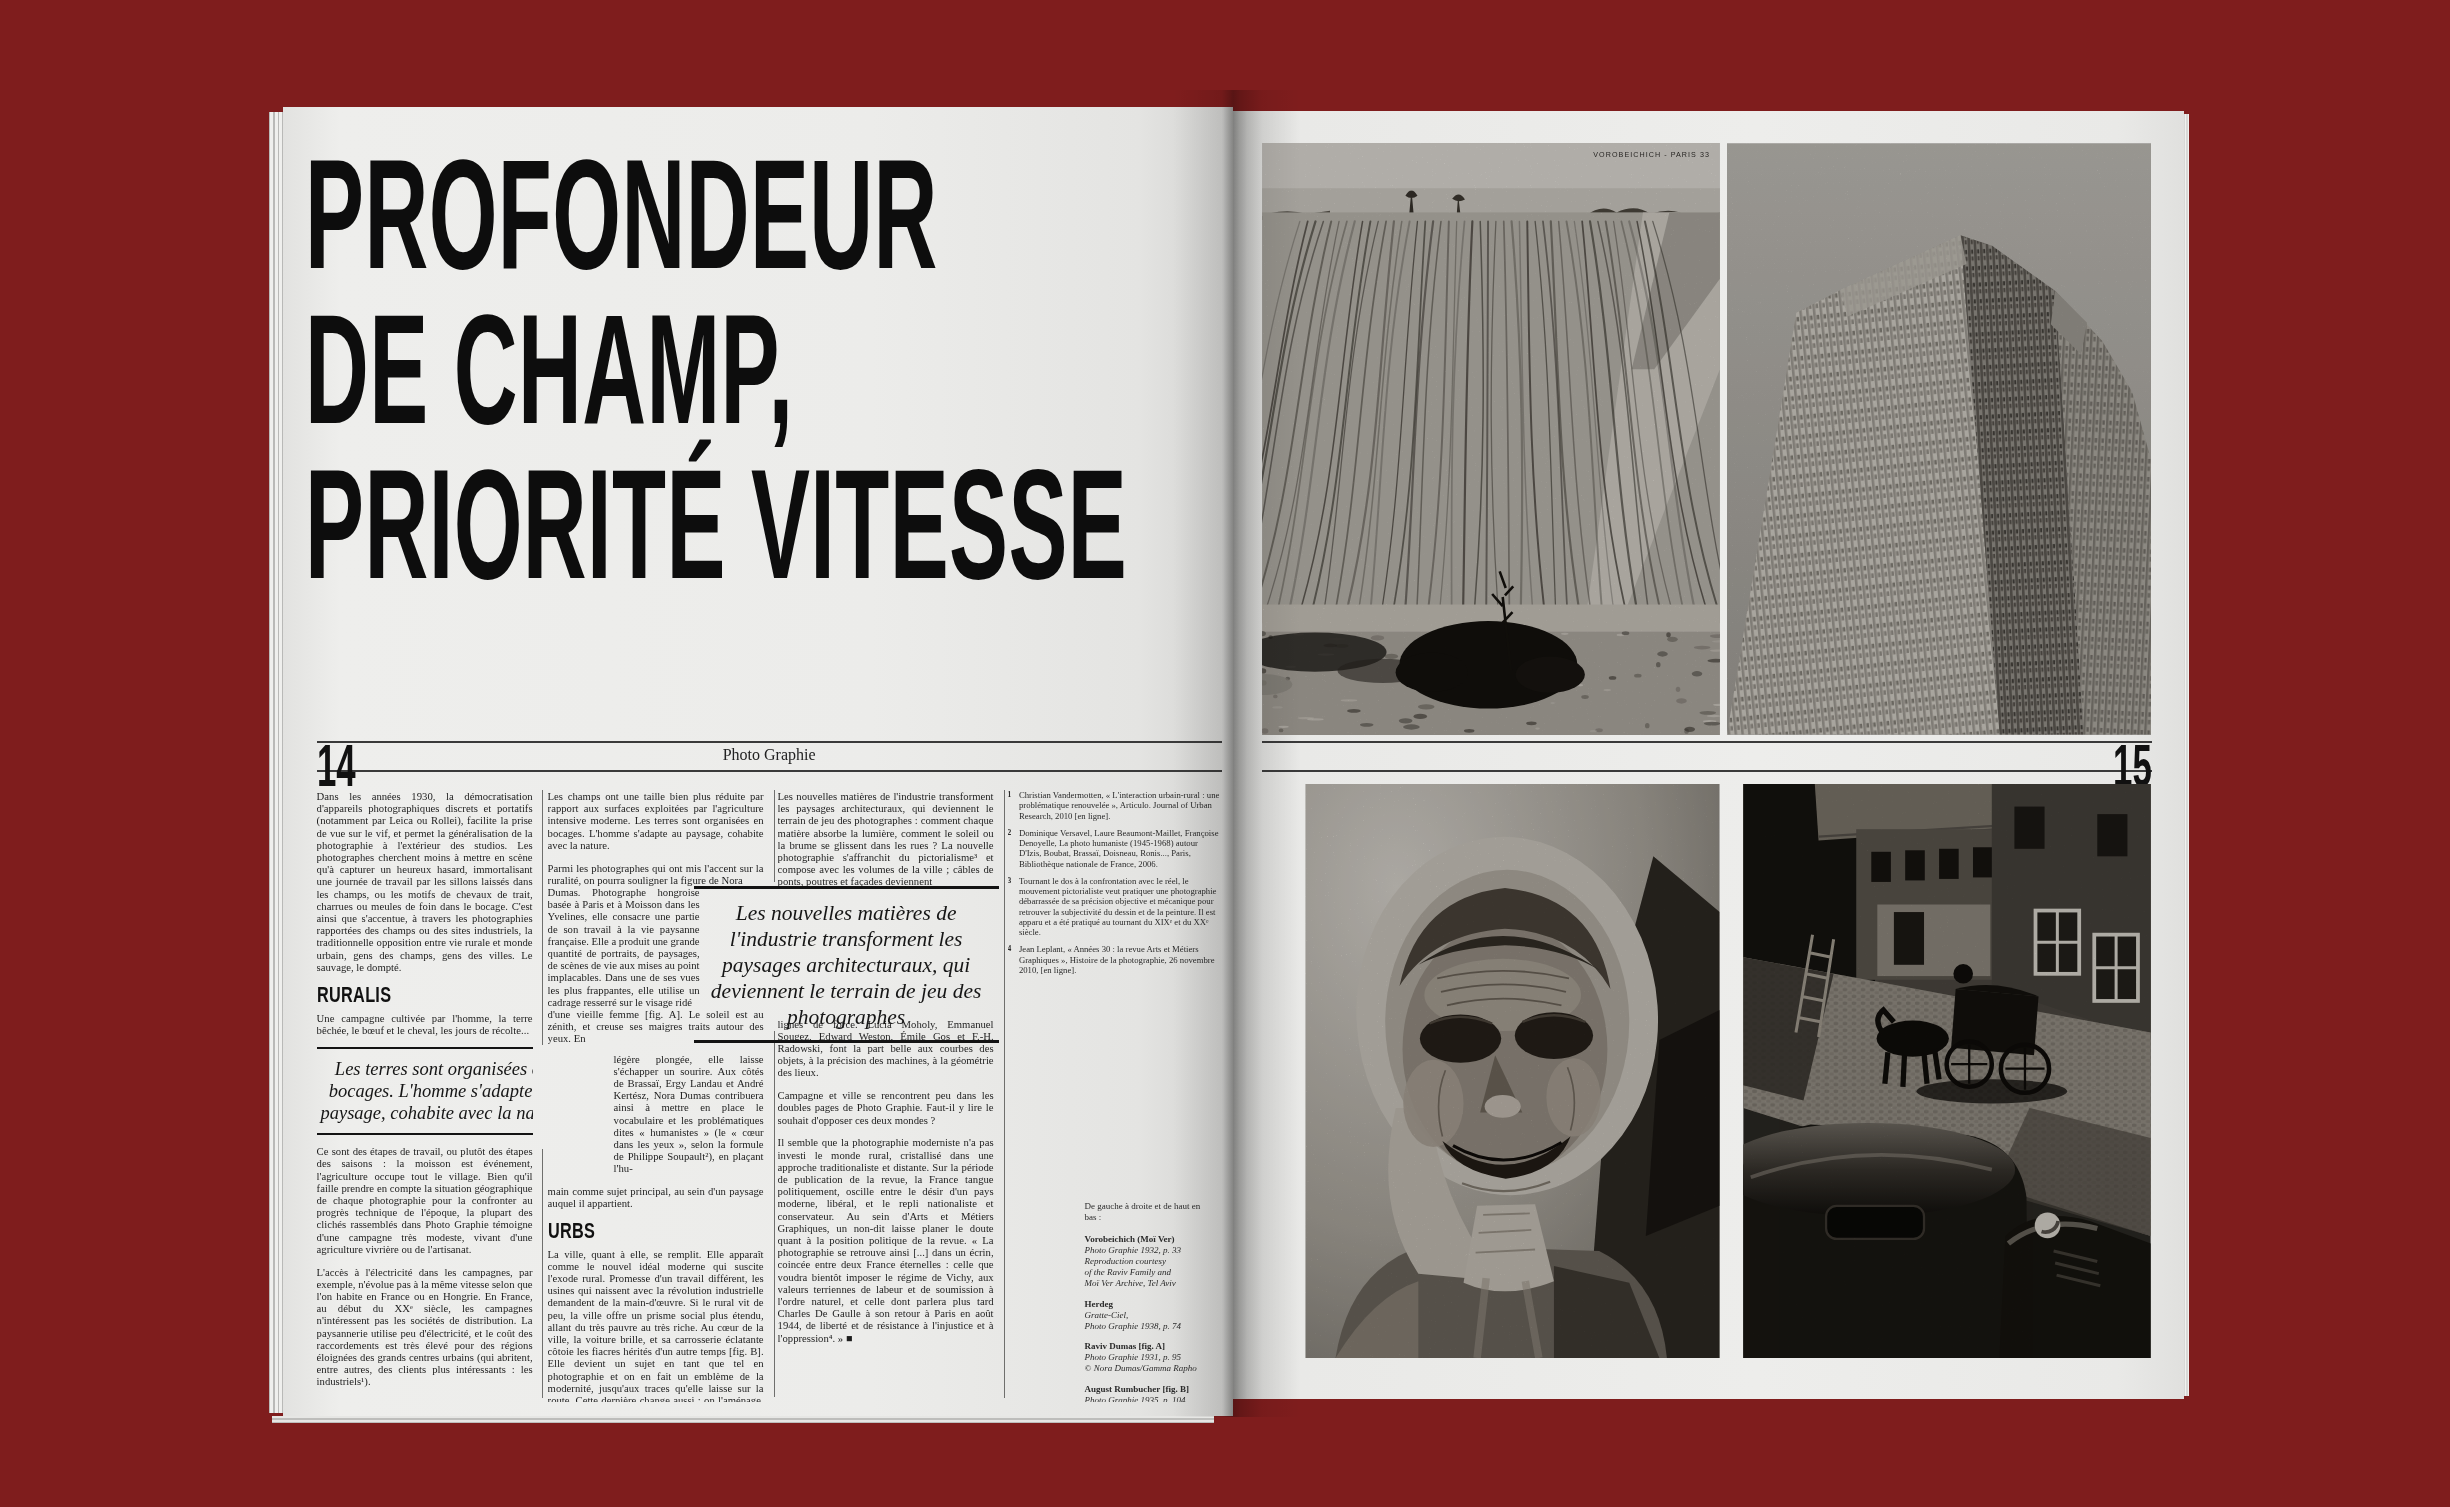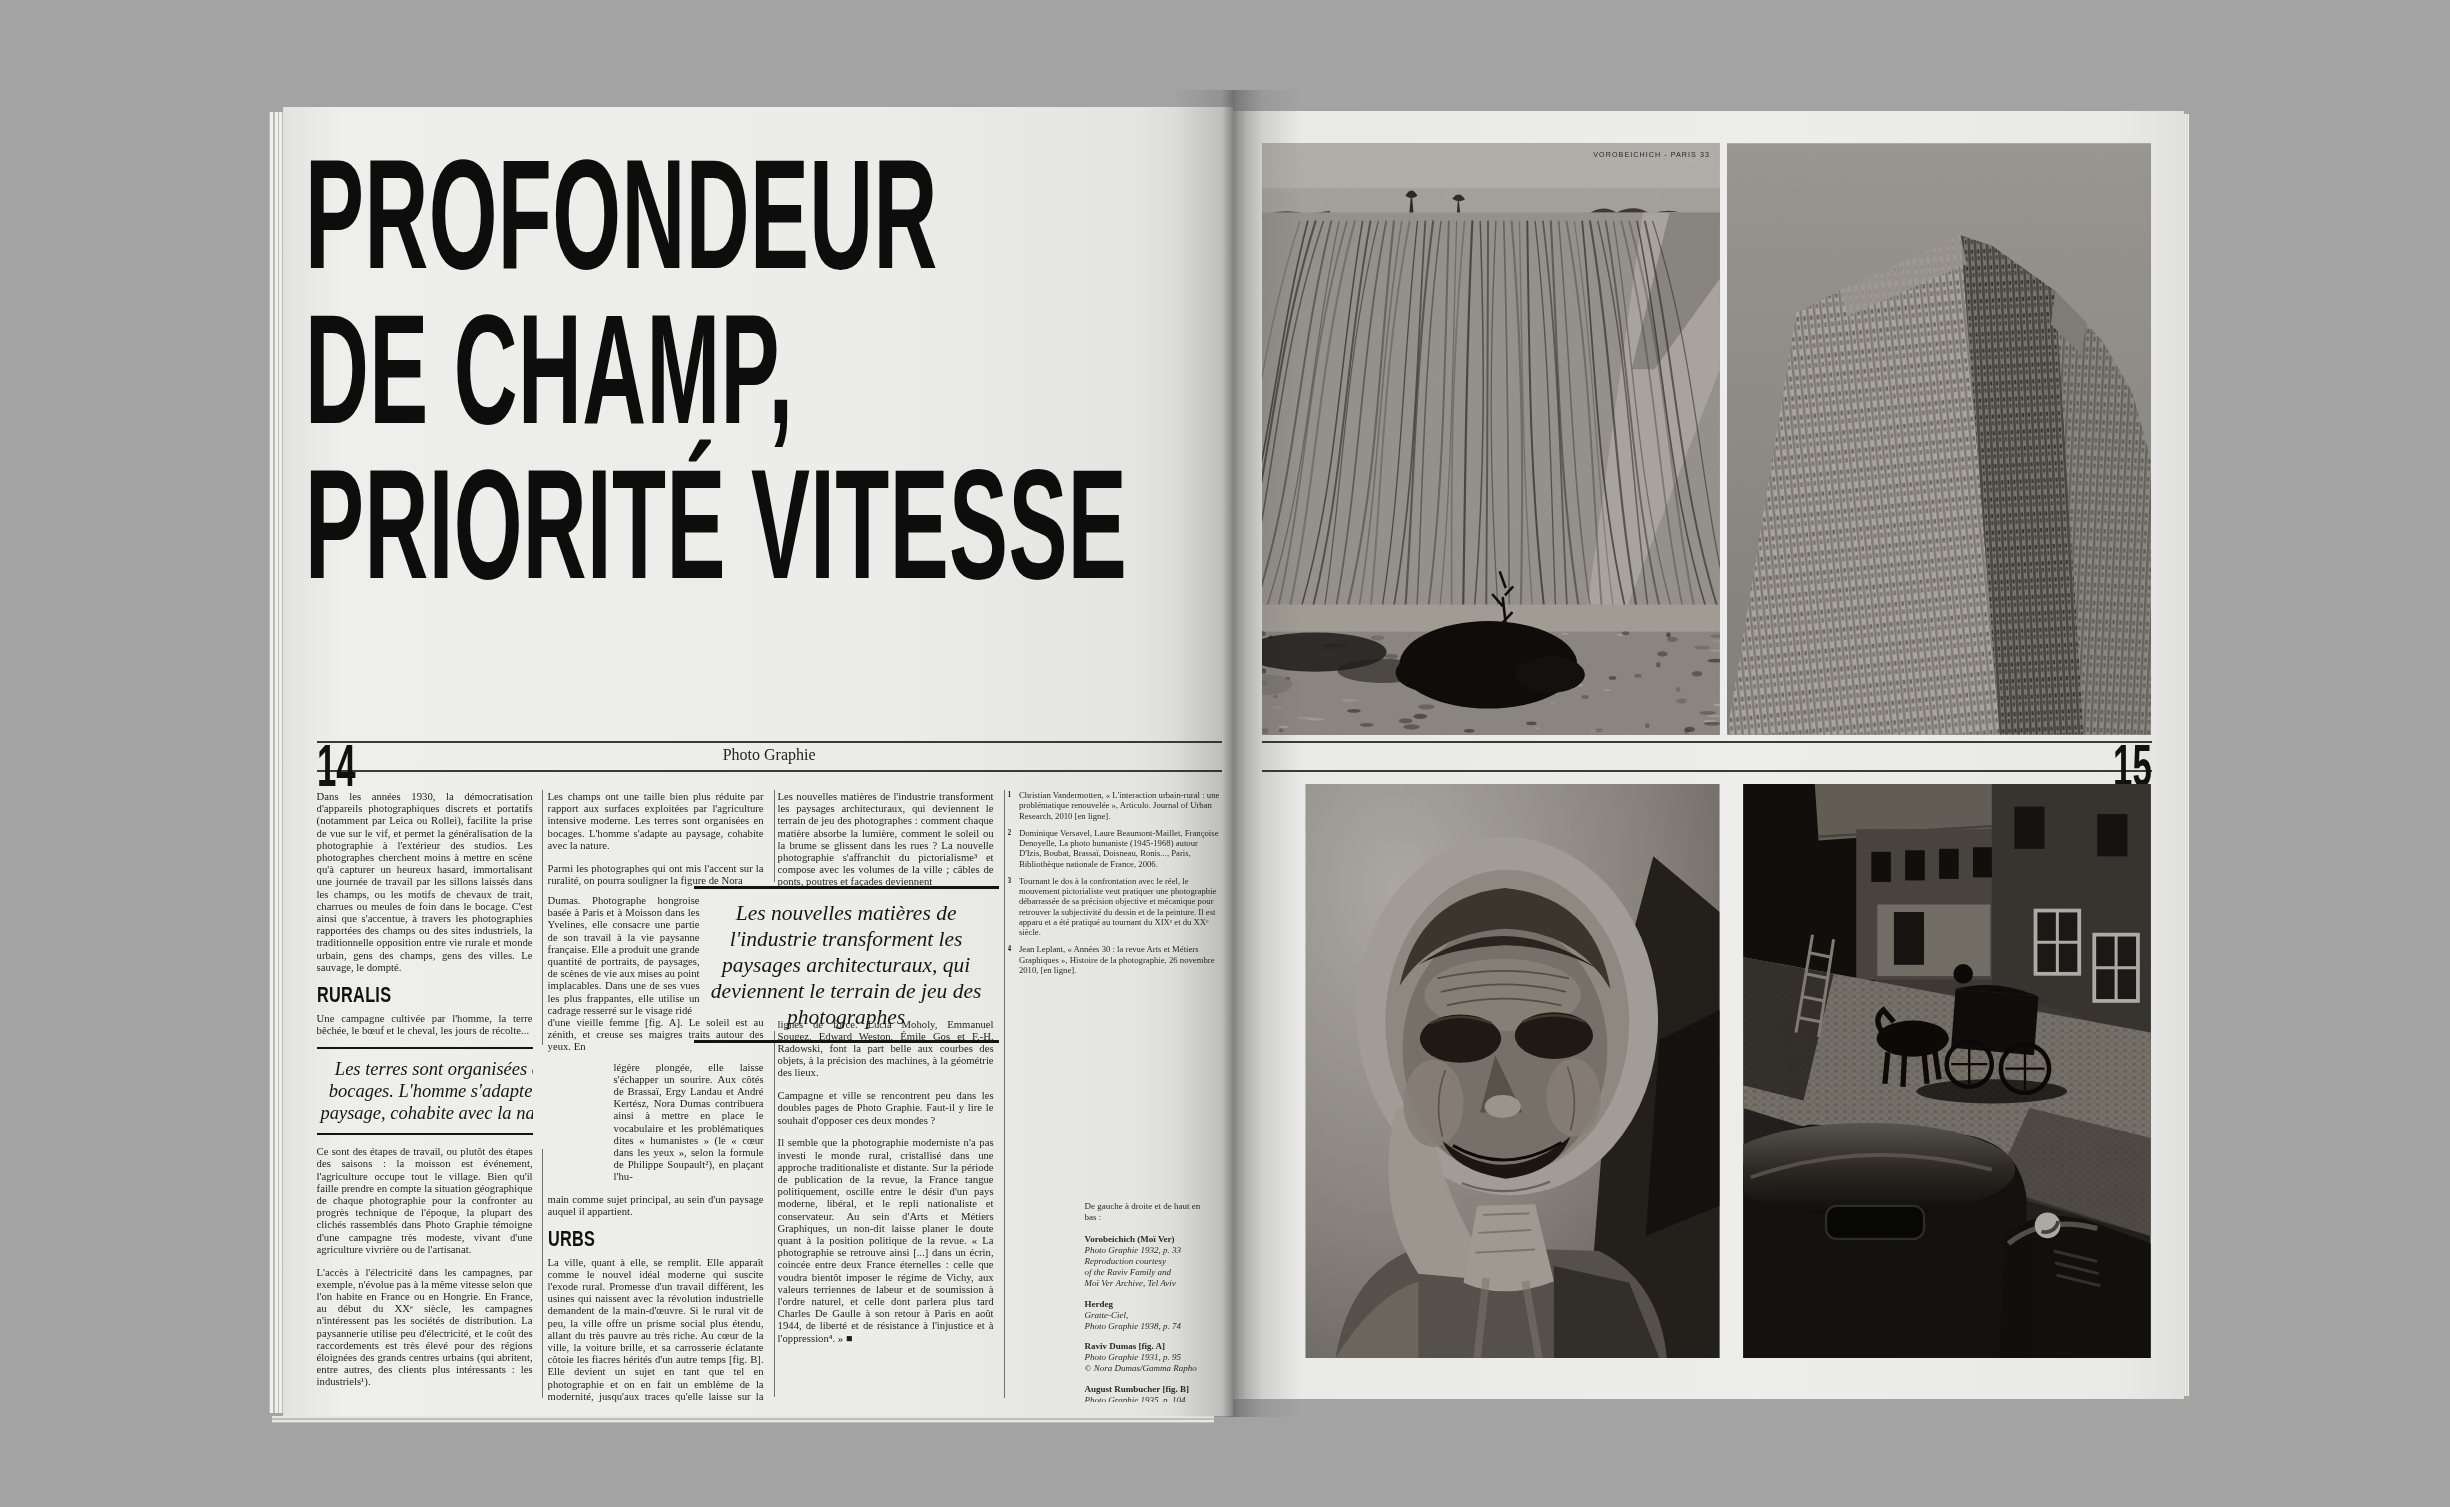--- a/index.html
+++ b/index.html
@@ -1,16 +1,16 @@
 <!DOCTYPE html>
 <html style="font-size:12px"><head>
 <meta charset="utf-8">
 <style>
   html,body{margin:0;padding:0;background:#000;}
-  #canvas{position:relative;width:2450px;height:1508px;background:#a3a3a3;overflow:hidden;
+  #canvas{position:relative;width:2450px;height:1508px;background:#7f1d1d;overflow:hidden;
           font-family:"Liberation Serif",serif;}
   
   .page{position:absolute;}
   .page-left{left:269px;top:107px;width:963px;height:1309px;}
   .page-right{left:1233px;top:111px;width:951px;height:1288px;}
   .edge-stack{position:absolute;background:repeating-linear-gradient(90deg,#b9b9b7 0 1.5px,#efefed 1.5px 4.5px);}
   .stack-l{left:0;top:4.5px;width:13.6px;height:1301px;}
   .stack-r{right:-4.5px;top:3px;width:6px;height:1282px;background:repeating-linear-gradient(90deg,#d8d8d6 0 1.5px,#f1f1ef 1.5px 3px);}
   .stack-b{left:3px;bottom:-6.8px;width:942px;height:6.8px;background:repeating-linear-gradient(180deg,#e6e6e4 0 2.3px,#bdbdbb 2.3px 3.8px);}
   .paper{position:absolute;top:0;height:100%;}
@@ -107,21 +107,21 @@
         <p>Dans les années 1930, la démocratisation d'appareils photographiques discrets et portatifs (notamment par Leica ou Rollei), facilite la prise de vue sur le vif, et permet la généralisation de la photographie à l'extérieur des studios. Les photographes cherchent moins à mettre en scène qu'à capturer un heureux hasard, immortalisant une journée de travail par les sillons laissés dans les champs, ou les motifs de chevaux de trait, charrues ou meules de foin dans le bocage. C'est ainsi que s'accentue, à travers les photographies rapportées des champs ou des sites industriels, la traditionnelle opposition entre vie rurale et monde urbain, gens des champs, gens des villes. Le sauvage, le dompté.</p>
         <div class="kicker">RURALIS</div>
         <p>Une campagne cultivée par l'homme, la terre bêchée, le bœuf et le cheval, les jours de récolte...</p>
         <div class="pullquote pq1">Les terres sont organisées en bocages. L'homme s'adapte au paysage, cohabite avec la nature</div>
         <p>Ce sont des étapes de travail, ou plutôt des étapes des saisons : la moisson est événement, l'agriculture occupe tout le village. Bien qu'il faille prendre en compte la situation géographique de chaque photographie pour la confronter au progrès technique de l'époque, la plupart des clichés rassemblés dans Photo Graphie témoigne d'une campagne très modeste, vivant d'une agriculture vivrière ou de l'artisanat.</p>
         <p>L'accès à l'électricité dans les campagnes, par exemple, n'évolue pas à la même vitesse selon que l'on habite en France ou en Hongrie. En France, au début du XXᵉ siècle, les campagnes n'intéressent pas les sociétés de distribution. La paysannerie utilise peu d'électricité, et le coût des raccordements est très élevé pour des régions éloignées des grands centres urbains (qui abritent, entre autres, des clients plus intéressants : les industriels¹).</p>
       </div>
 
       <div class="col col2">
         <p>Les champs ont une taille bien plus réduite par rapport aux surfaces exploitées par l'agriculture intensive moderne. Les terres sont organisées en bocages. L'homme s'adapte au paysage, cohabite avec la nature.</p>
-        <p style="margin-bottom:8px">Parmi les photographes qui ont mis l'accent sur la ruralité, on pourra souligner la figure de Nora</p>
+        <p style="margin-bottom:0">Parmi les photographes qui ont mis l'accent sur la ruralité, on pourra souligner la figure de Nora</p>
         <p class="narrow-a" style="margin-bottom:0">Dumas. Photographe hongroise basée à Paris et à Moisson dans les Yvelines, elle consacre une partie de son travail à la vie paysanne française. Elle a produit une grande quantité de portraits, de paysages, de scènes de vie aux mises au point implacables. Dans une de ses vues les plus frappantes, elle utilise un cadrage resserré sur le visage ridé</p>
         <p style="margin-bottom:8px">d'une vieille femme [fig. A]. Le soleil est au zénith, et creuse ses maigres traits autour des yeux. En</p>
         <p class="narrow-b" style="margin-bottom:10px">légère plongée, elle laisse s'échapper un sourire. Aux côtés de Brassaï, Ergy Landau et André Kertész, Nora Dumas contribuera ainsi à mettre en place le vocabulaire et les problématiques dites « humanistes » (le « cœur dans les yeux », selon la formule de Philippe Soupault²), en plaçant l'hu-</p>
         <p>main comme sujet principal, au sein d'un paysage auquel il appartient.</p>
         <div class="kicker">URBS</div>
         <p>La ville, quant à elle, se remplit. Elle apparaît comme le nouvel idéal moderne qui suscite l'exode rural. Promesse d'un travail différent, les usines qui naissent avec la révolution industrielle demandent de la main-d'œuvre. Si le rural vit de peu, la ville offre un prisme social plus étendu, allant du très pauvre au très riche. Au cœur de la ville, la voiture brille, et sa carrosserie éclatante côtoie les fiacres hérités d'un autre temps [fig. B]. Elle devient un sujet en tant que tel en photographie et on en fait un emblème de la modernité, jusqu'aux traces qu'elle laisse sur la route. Cette dernière change aussi : on l'aménage, on la pave, on la recouvre d'asphalte pour faciliter le déplacement et faire disparaître la boue des trottoirs.</p>
       </div>
 
       <div class="col col3">
         <p style="margin-bottom:0">Les nouvelles matières de l'industrie transforment les paysages architecturaux, qui deviennent le terrain de jeu des photographes : comment chaque matière absorbe la lumière, comment le soleil ou la brume se glissent dans les rues ? La nouvelle photographie s'affranchit du pictorialisme³ et compose avec les volumes de la ville ; câbles de ponts, poutres et façades deviennent</p>

